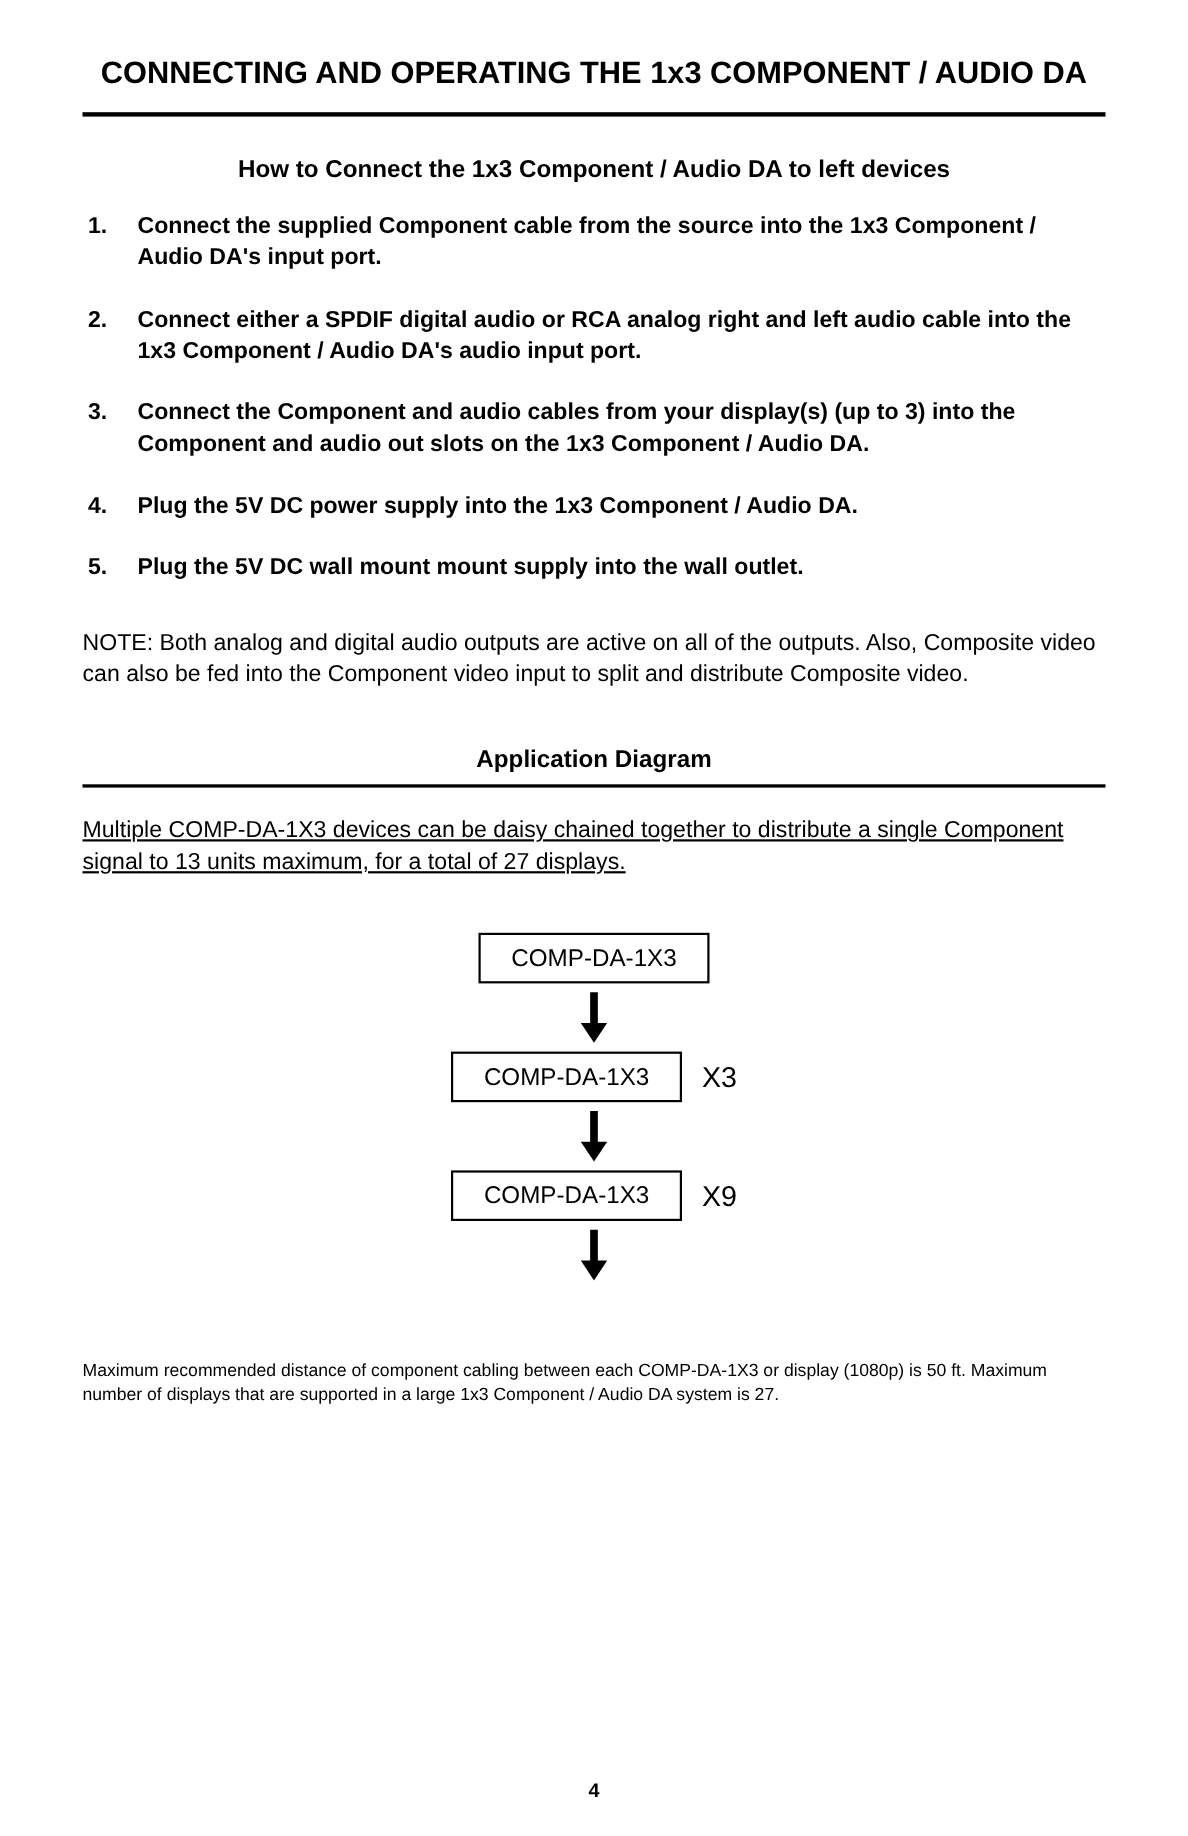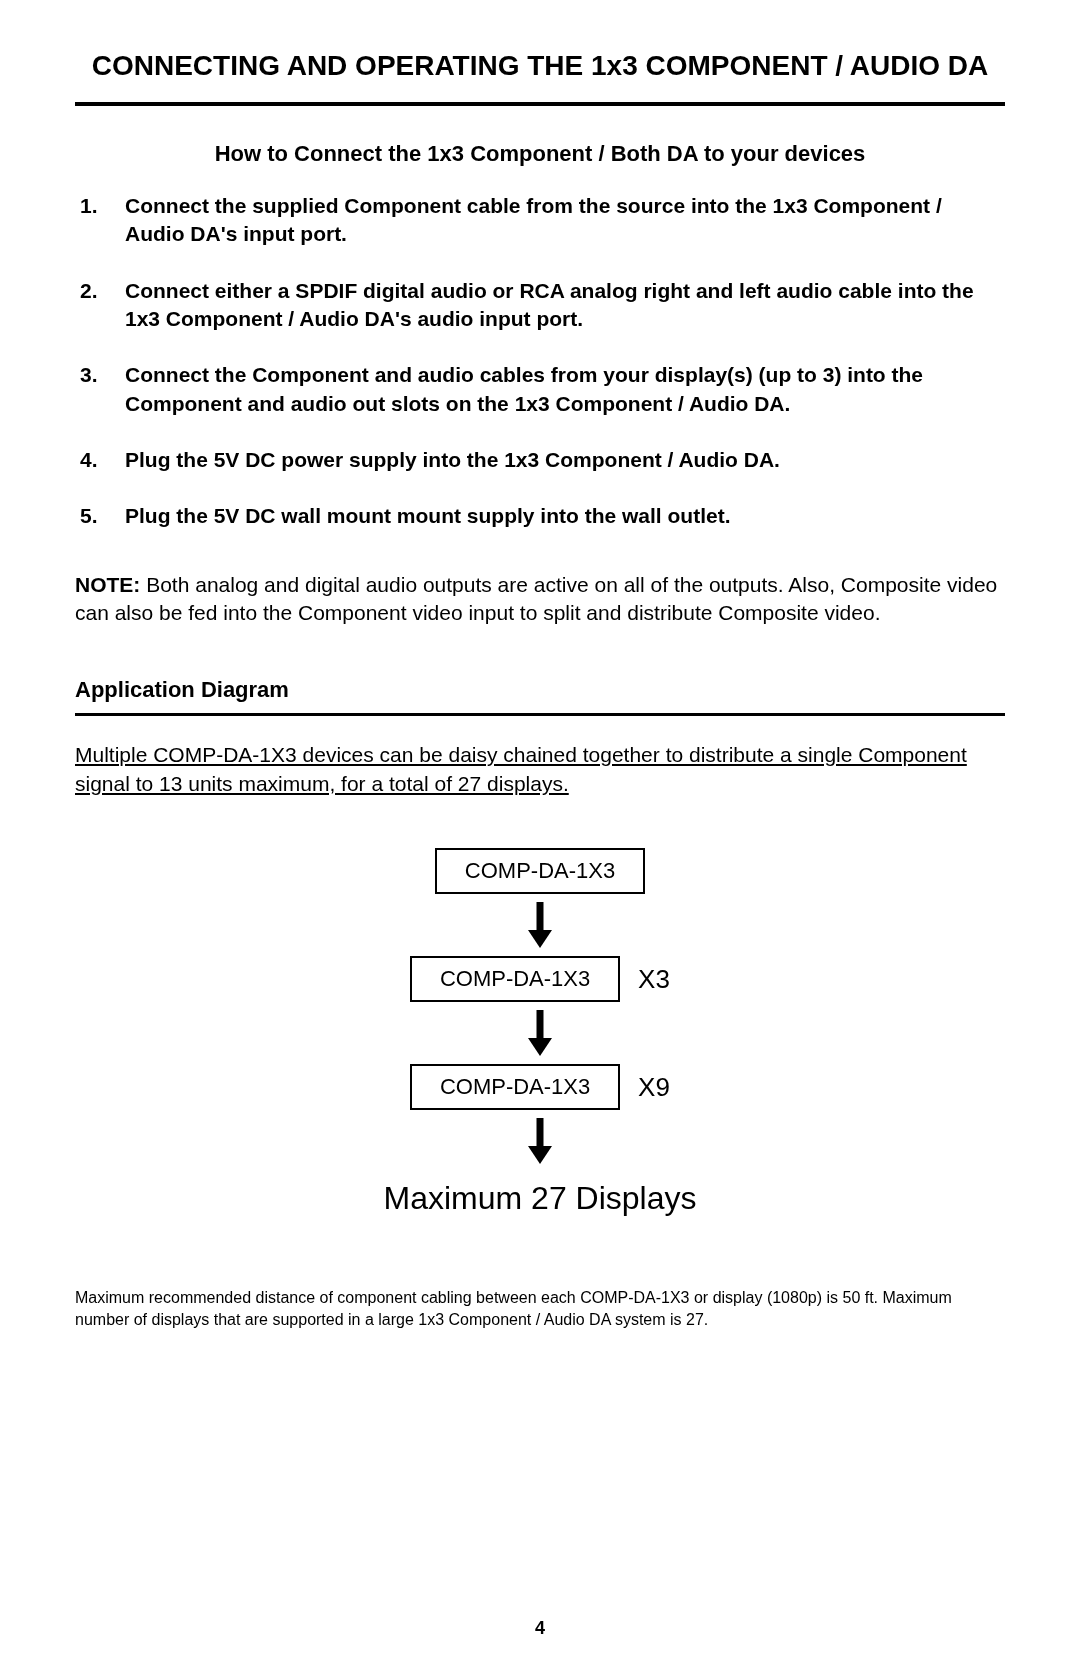--- a/index.html
+++ b/index.html
@@ -48,25 +48,25 @@
       position: absolute;
       left: -40px;
       top: 0;
     }
     .note {
       font-size: 21px;
       line-height: 1.35;
       margin-top: 40px;
       margin-bottom: 50px;
     }
-    .note .note-label { font-weight: bold; }
+    .note .note-label { font-weight: normal; }
     .section-title {
       font-size: 22px;
       font-weight: bold;
-      text-align: left;
+      text-align: center;
       margin-bottom: 10px;
     }
     .thin-rule {
       border: none;
       border-top: 3px solid #000;
       margin-bottom: 25px;
     }
     .desc {
       font-size: 21px;
       line-height: 1.35;
@@ -113,21 +113,21 @@
       font-size: 18px;
       font-weight: bold;
     }
   </style>
 </head>
 <body>
 
 <h1 class="main-heading">CONNECTING AND OPERATING THE 1x3 COMPONENT / AUDIO DA</h1>
 <hr class="thick-rule">
 
-<h2 class="sub-heading">How to Connect the 1x3 Component / Both DA to your devices</h2>
+<h2 class="sub-heading">How to Connect the 1x3 Component / Audio DA to left devices</h2>
 
 <ol class="steps">
   <li>Connect the supplied Component cable from the source into the 1x3 Component / Audio DA's input port.</li>
   <li>Connect either a SPDIF digital audio or RCA analog right and left audio cable into the 1x3 Component / Audio DA's audio input port.</li>
   <li>Connect the Component and audio cables from your display(s) (up to 3) into the Component and audio out slots on the 1x3 Component / Audio DA.</li>
   <li>Plug the 5V DC power supply into the 1x3 Component / Audio DA.</li>
   <li>Plug the 5V DC wall mount mount supply into the wall outlet.</li>
 </ol>
 
 <p class="note">
@@ -162,18 +162,17 @@
   <div class="dia-row">
     <div class="dia-box">COMP-DA-1X3</div>
     <div class="dia-mult">X9</div>
   </div>
   <div class="arrow">
     <svg width="26" height="50" viewBox="0 0 26 50">
         <line x1="13" y1="2" x2="13" y2="34" stroke="#000" stroke-width="7"></line>
         <polygon points="1,30 25,30 13,48" fill="#000"></polygon>
       </svg>
   </div>
-  <div class="dia-result">Maximum 27 Displays</div>
 </div>
 
 <p class="footer-text">Maximum recommended distance of component cabling between each COMP-DA-1X3 or display (1080p) is 50 ft. Maximum number of displays that are supported in a large 1x3 Component / Audio DA system is 27.</p>
 
 <div class="page-num">4</div>
 
 </body></html>

